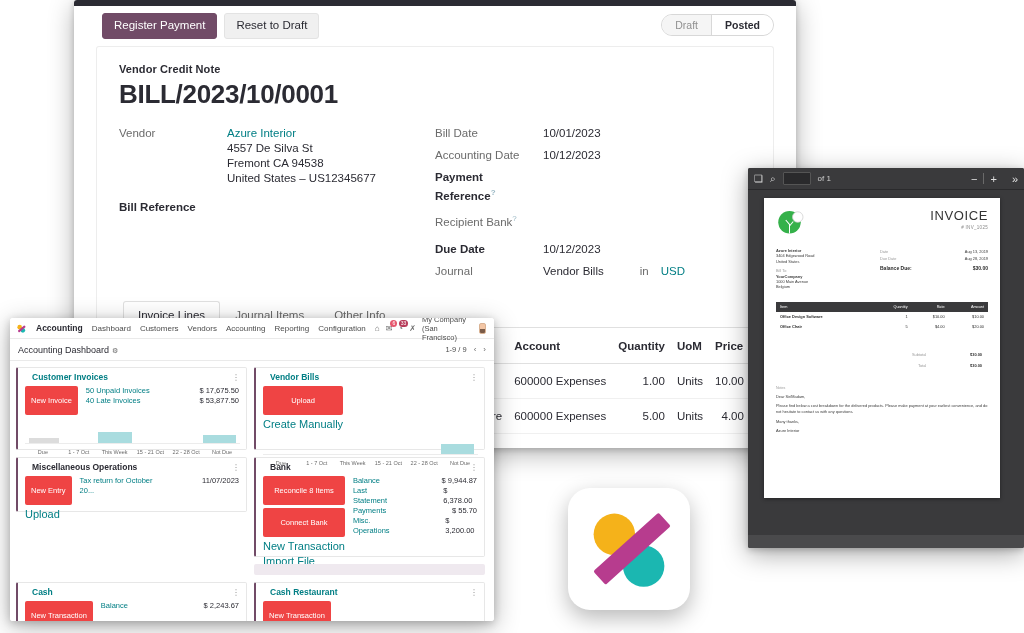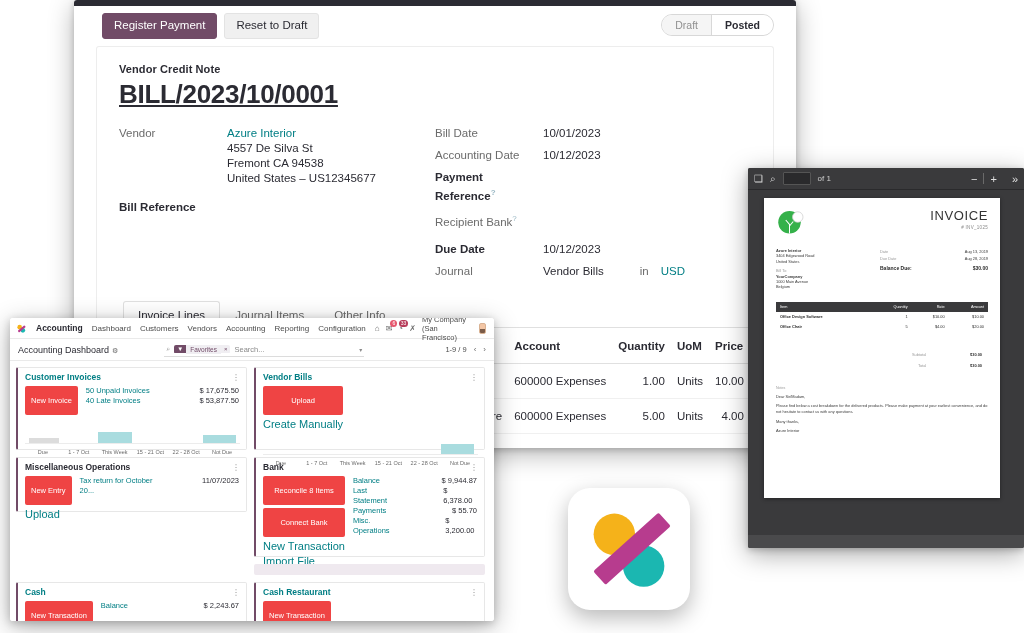--- a/index.html
+++ b/index.html
@@ -49,21 +49,21 @@
     color: #2b2b33; background: #ffffff; font-weight: bold;
     border-radius: 0 13px 13px 0;
     border-left: 1px solid #d8d8d8;
   }
   .sheet {
     margin: 0 22px; background: #fff; border: 1px solid #ededed; border-bottom: none;
     border-radius: 3px 3px 0 0;
     padding: 16px 22px 0 22px; height: 400px;
   }
   .doc-type { font-size: 11px; font-weight: bold; color: #2b2b33; letter-spacing: .1px; }
-  .doc-title { font-size: 26px; font-weight: bold; color: #2b2b33; margin: 4px 0 16px 0; letter-spacing: -.3px; text-decoration: underline; }
+  .doc-title { font-size: 26px; font-weight: bold; color: #2b2b33; margin: 4px 0 16px 0; letter-spacing: -.3px; }
 
   .form-cols { display: flex; gap: 0px; }
   .col-left { width: 330px; }
   .col-right { width: 330px; }
   .frow { display: flex; margin-bottom: 7px; font-size: 11.5px; line-height: 15px; }
   .flabel { width: 108px; color: #6b6b6b; flex: none; }
   .flabel.b { color: #2b2b33; font-weight: bold; }
   .fval { color: #2b2b33; }
   .fval.link { color: #017e84; }
   .addr-line { color: #2b2b33; font-size: 11.5px; line-height: 15px; }
@@ -208,21 +208,21 @@
   .pager { margin-left: auto; display: flex; align-items: center; gap: 7px; }
   .pager .cnt { font-size: 7.5px; color: #4c4c4c; }
   .pager .arw { font-size: 8px; color: #6b6b6b; cursor: pointer; }
 
   .dash-body { padding: 6px; display: flex; gap: 7px; flex-wrap: wrap; background:#fff; height: 260px; align-content: flex-start;}
   .kcard {
     width: 231px; background: #fff; border: 1px solid #e7e7e7; border-left: 2px solid #714b67;
     border-radius: 2px;
   }
   .kcard-head {
-    display: flex; align-items: center; padding: 4px 6px 2px 7px;
+    display: flex; align-items: center; padding: 4px 6px 2px 14px;
   }
   .kcard-title { font-size: 8.5px; color: #017e84; font-weight: bold; }
   .kcard-title.dark { color: #2b2b33; }
   .kdots { margin-left: auto; font-size: 8px; color: #8a8a8a; cursor: pointer; letter-spacing: 0; }
   .kcard-body { display: flex; padding: 2px 7px 4px 7px; gap: 8px; }
   .kbtns { display: flex; flex-direction: column; gap: 3px; }
   .kbtn {
     background: #ef4444; color: #fff; font-size: 7.5px; border: none; border-radius: 2px;
     padding: 10px 6px; cursor: pointer; white-space: nowrap; text-align:center;
   }
@@ -517,30 +517,20 @@
         <span class="nav-ic">✗</span>
         <span class="nav-company">My Company (San Francisco)</span>
         <span class="avatar"></span>
       </span>
     </div>
 
     <div class="ctrl-panel">
       <span class="bc">
         <span>Accounting Dashboard</span><span class="gear">⚙</span>
       </span>
-      <span class="searchbar">
-        <span class="mag">⌕</span>
-        <span class="facet">
-          <span class="f-ic">▼</span>
-          <span class="f-lb">Favorites</span>
-          <span class="f-x">×</span>
-        </span>
-        <span class="ph">Search...</span>
-        <span class="caret">▾</span>
-      </span>
       <span class="pager">
         <span class="cnt">1-9 / 9</span>
         <span class="arw">‹</span>
         <span class="arw">›</span>
       </span>
     </div>
 
     <div class="dash-body">
 
       <div class="kcard tall">

